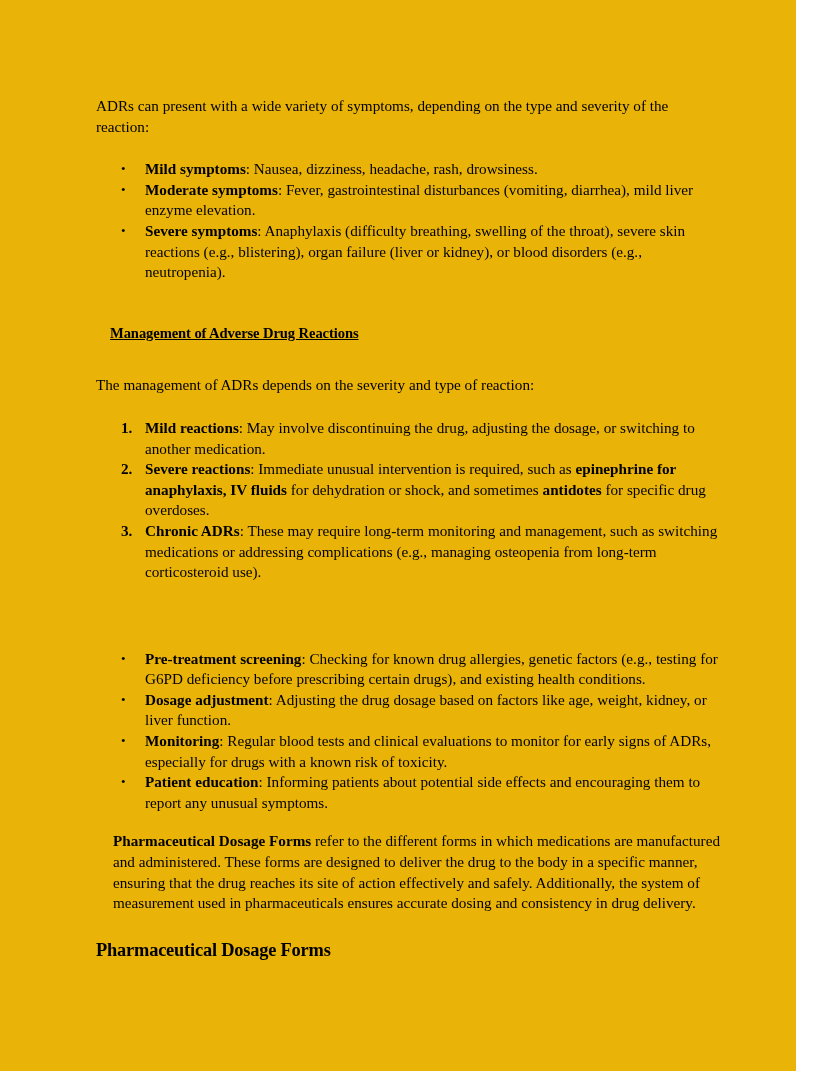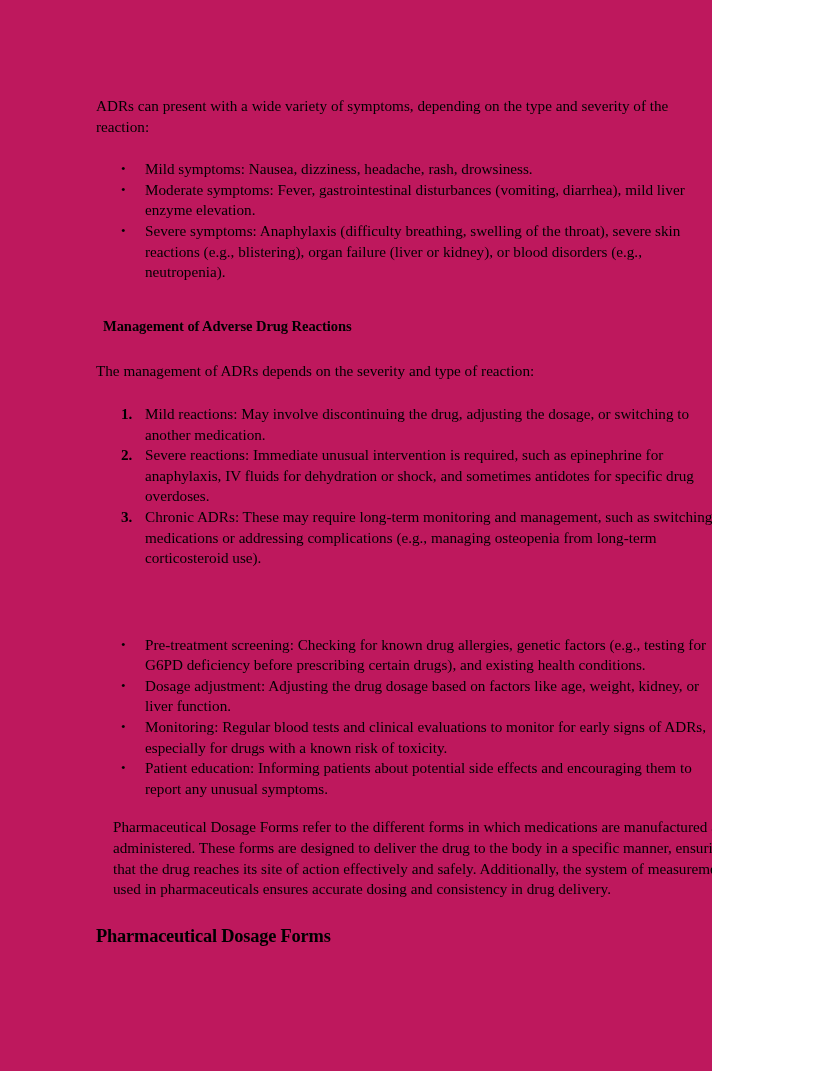--- a/index.html
+++ b/index.html
@@ -7,23 +7,23 @@
     margin: 0;
     padding: 0;
     background: #ffffff;
   }
   body {
     font-family: "Liberation Serif", "DejaVu Serif", serif;
     color: #000000;
   }
   .page {
     position: relative;
-    width: 712px;
+    width: 796px;
     height: 1071px;
-    background: #be185d;
+    background: #eab308;
     overflow: hidden;
   }
   .content {
     position: absolute;
     left: 96px;
     top: 96px;
     width: 636px;
   }
 
   
@@ -38,22 +38,23 @@
     text-align: left;
   }
   p.para.full {
     margin-left: 17px;
     width: 627px;
   }
   h3.subhead {
     font-size: 14.6px;
     line-height: 20.6px;
     font-weight: bold;
-    margin: 7px;
+    margin: 14px;
     letter-spacing: -0.1px;
+    text-decoration: underline;
   }
   h2.mainhead {
     font-size: 18.4px;
     line-height: 24px;
     font-weight: bold;
     margin: 0;
     letter-spacing: -0.2px;
   }
   .sp-18 { height: 18px; }
   .sp-22 { height: 22px; }
@@ -83,21 +84,21 @@
     text-align: left;
   }
   ul.bullets > li .marker {
     font-size: 13px;
     line-height: 20.6px;
   }
   ol.numbers > li .marker {
     font-weight: bold;
     font-size: 15.2px;
   }
-  .b { font-weight: normal; }
+  .b { font-weight: bold; }
 </style>
 </head>
 <body>
 
 <div class="page">
   <div class="content">
 
     <p class="para indent">ADRs can present with a wide variety of symptoms, depending on the type and severity of the reaction:</p>
 
     <div class="sp-22"></div>

